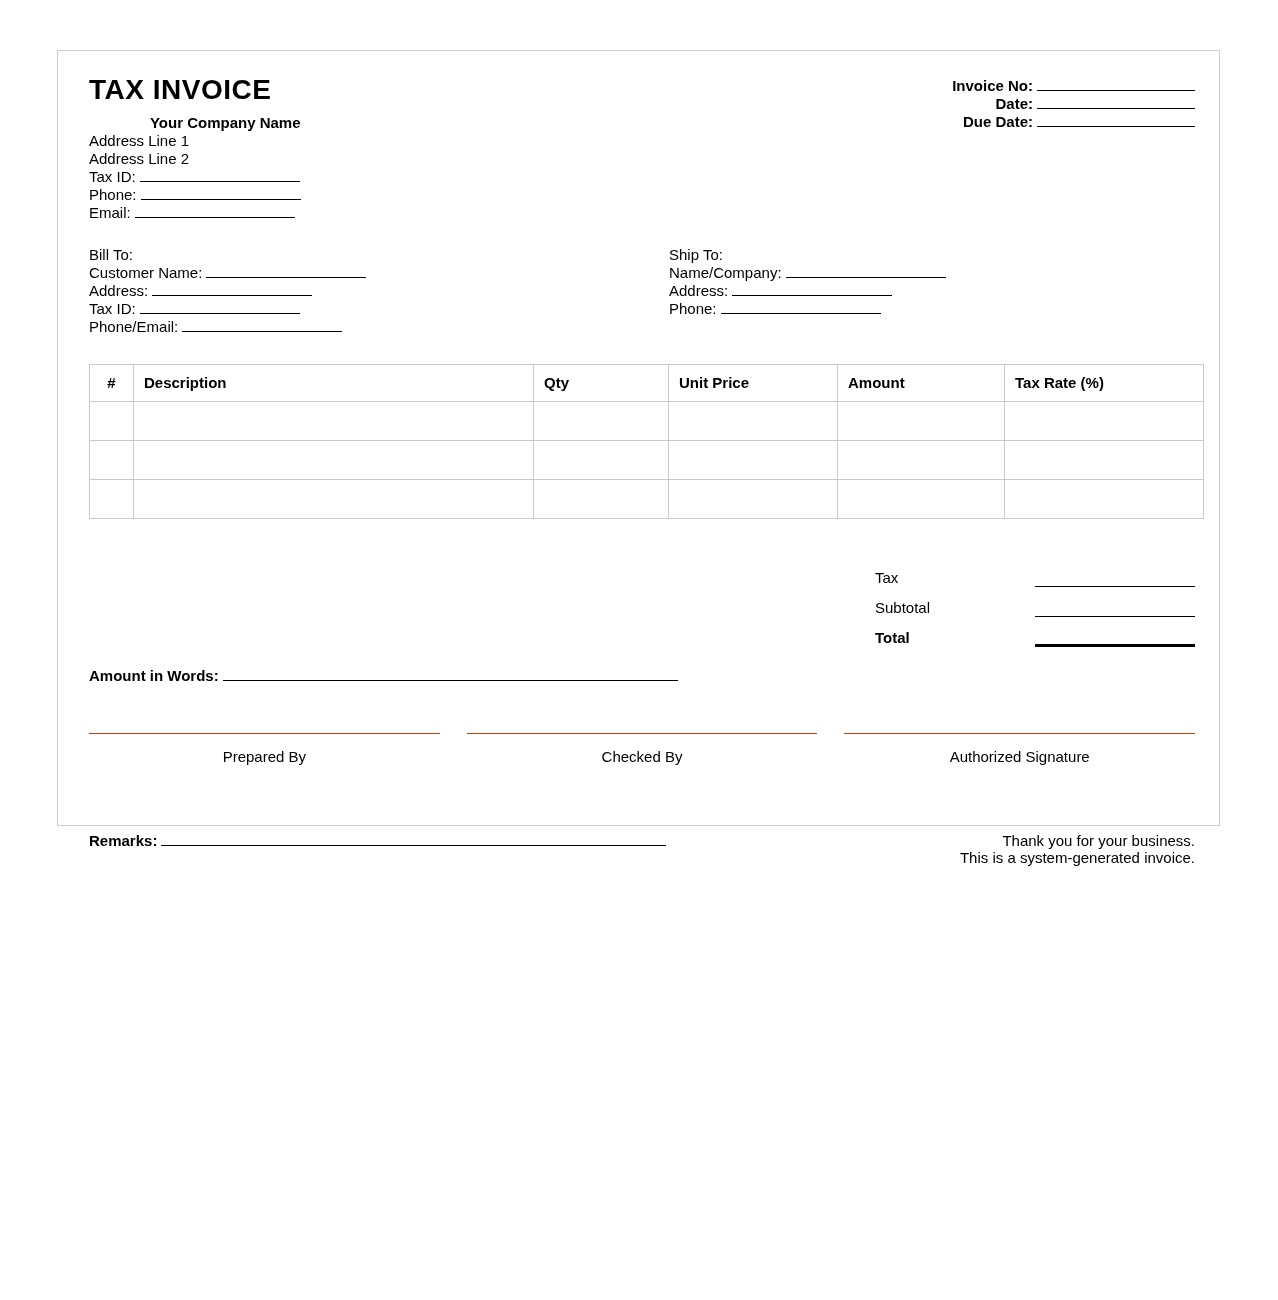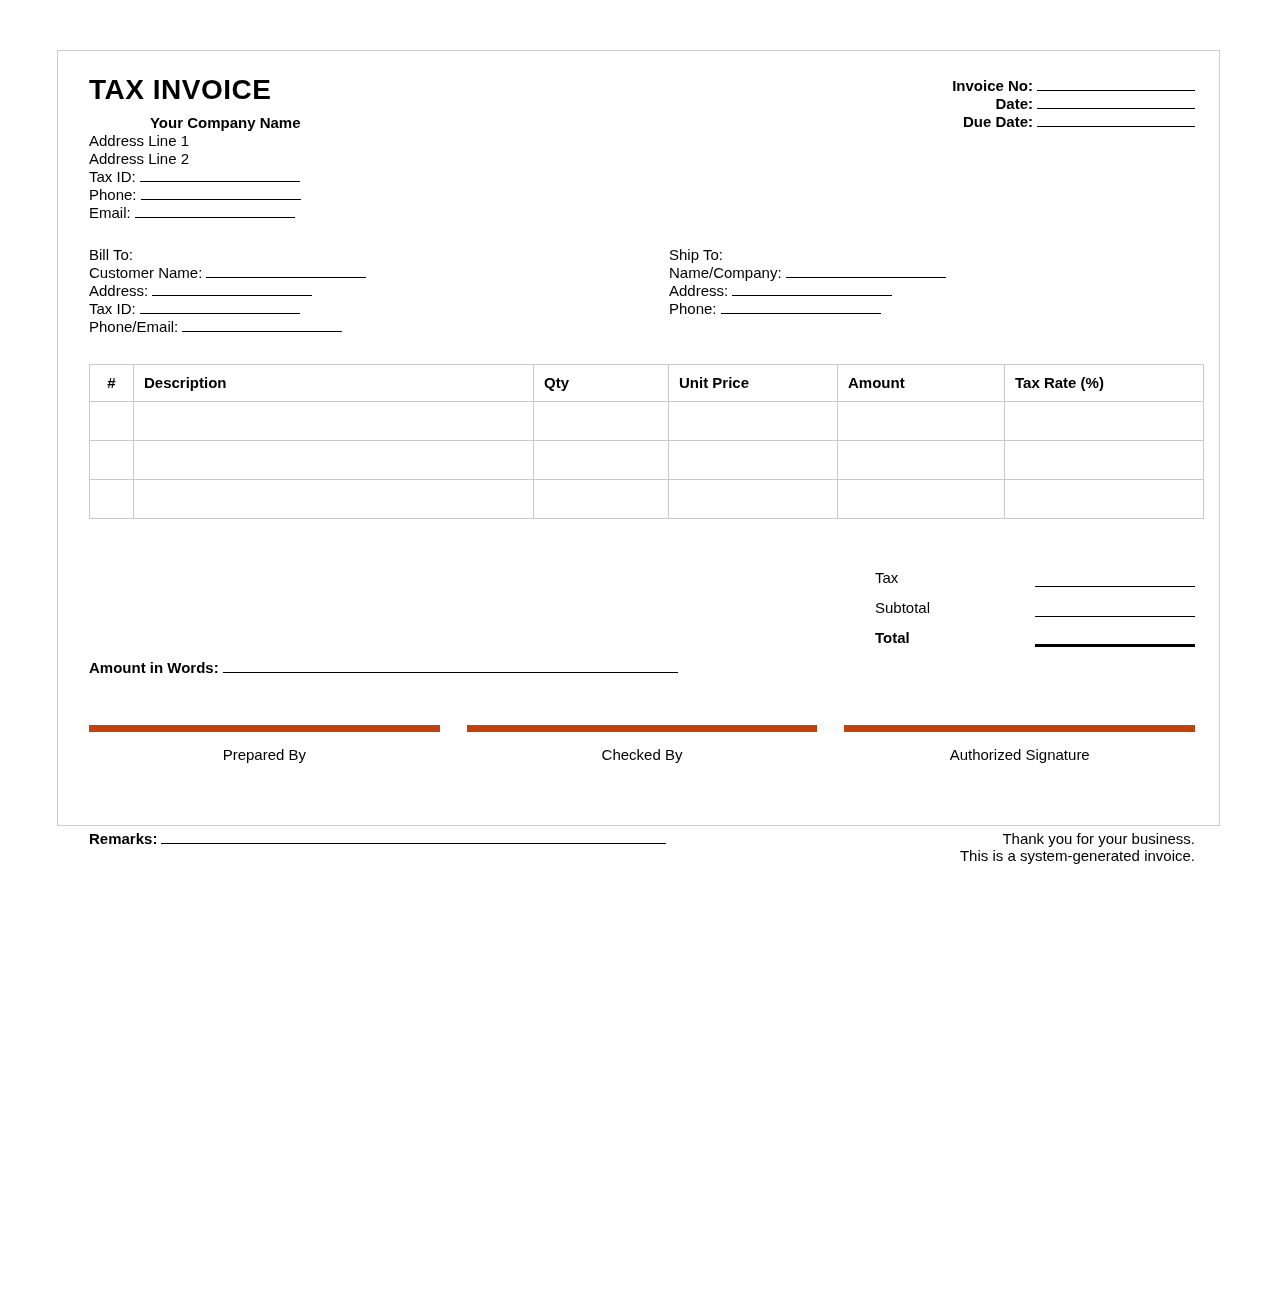--- a/index.html
+++ b/index.html
@@ -56,26 +56,26 @@
   .items-table th.center { text-align: center; padding: 9px 2px; }
   .items-table td { height: 39px; }
   
   .totals-block { width: 320px; margin: 38px 0 0 auto; }
   .totals-row { display: flex; justify-content: space-between; align-items: flex-end; height: 30px; }
   .totals-row .t-lbl { line-height: 18px; }
   .totals-row.total .t-lbl { font-weight: bold; }
   .t-blank { display: inline-block; width: 160px; height: 12px; border-bottom: 1.5px solid #000; }
   .totals-row.total .t-blank { border-bottom-width: 3px; }
   
-  .amount-words { margin-top: 12px; }
+  .amount-words { margin-top: 20px; }
   .amount-words .lbl { font-weight: bold; }
   .amount-words .blank { width: 455px; }
   
   .signature-row { display: flex; gap: 27px; margin-top: 48px; }
-  .signature-col { flex: 1; border-top: 7px solid #c2410c; text-align: center; padding-top: 14px; }
+  .signature-col { flex: 1; border-top: 1px solid #c2410c; text-align: center; padding-top: 14px; }
   
   .footer-row { display: flex; justify-content: space-between; align-items: flex-start; margin-top: 66px; }
   .remarks .lbl { font-weight: bold; }
   .remarks .blank { width: 505px; }
   .footer-note { text-align: right; line-height: 17px; }
 </style>
 </head>
 <body>
 
 <div class="page">

